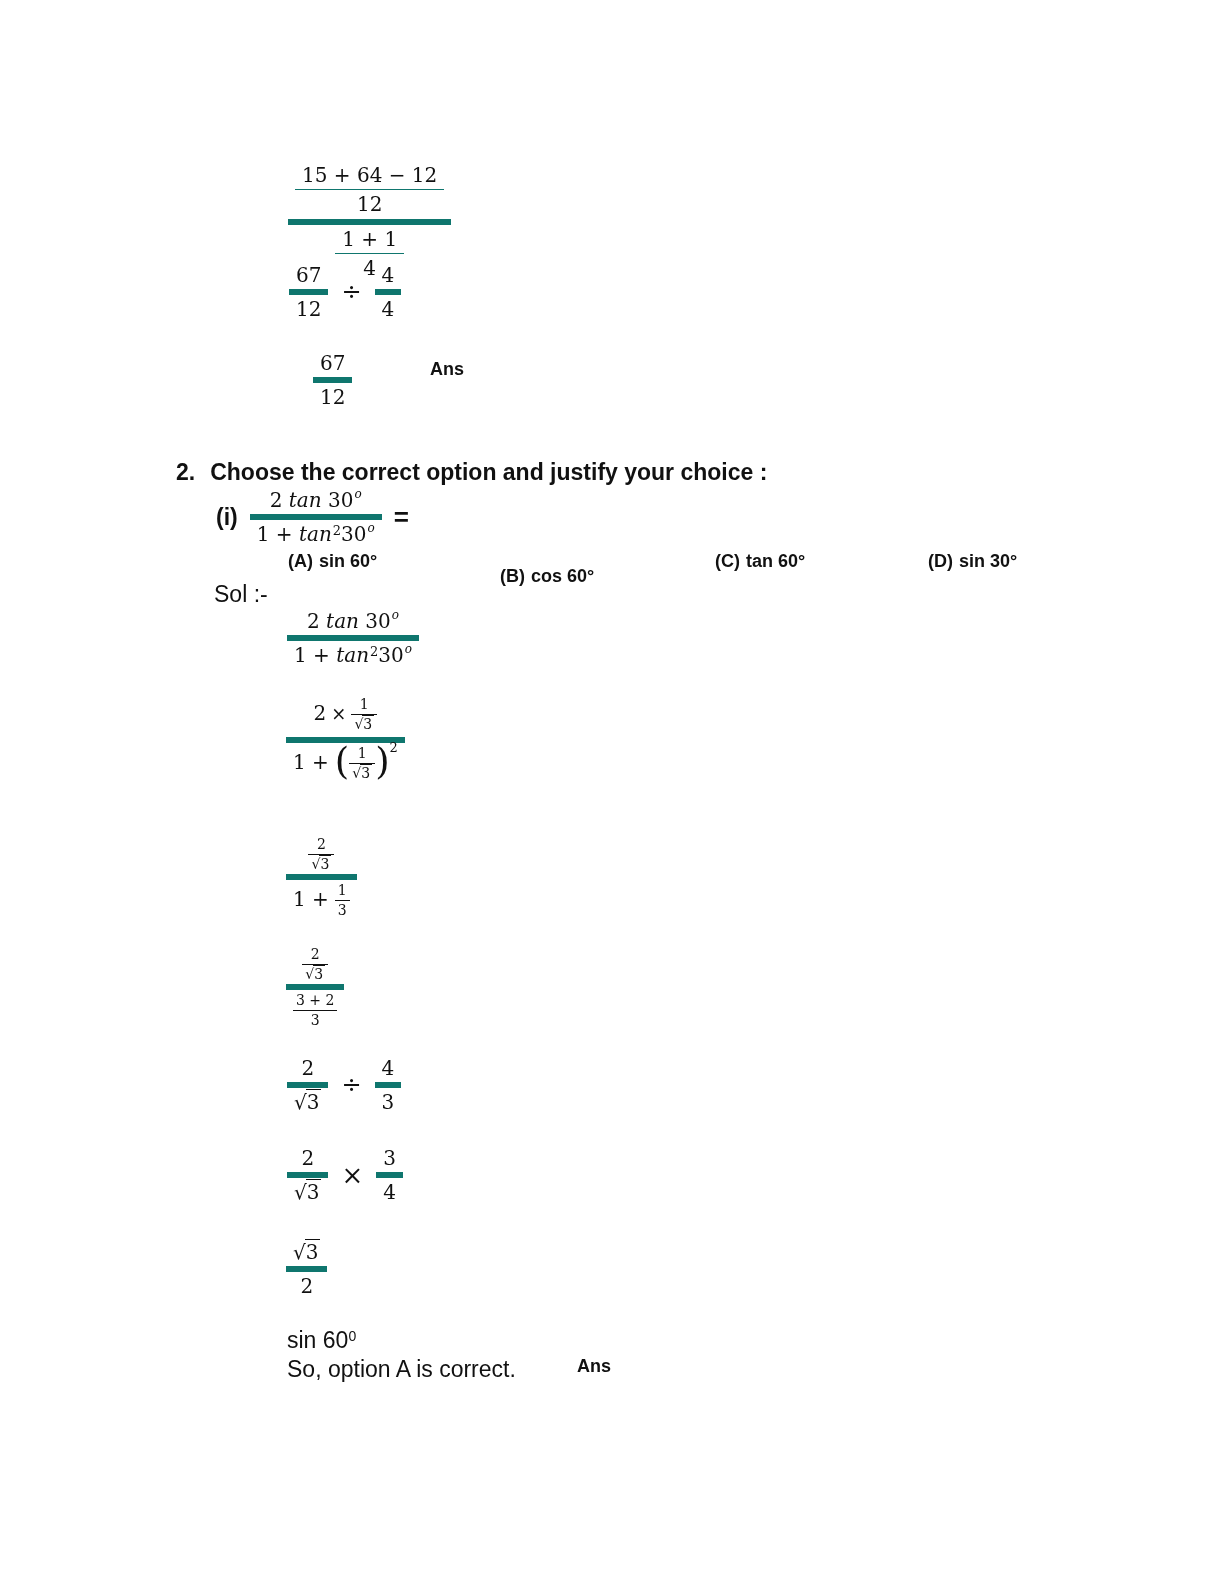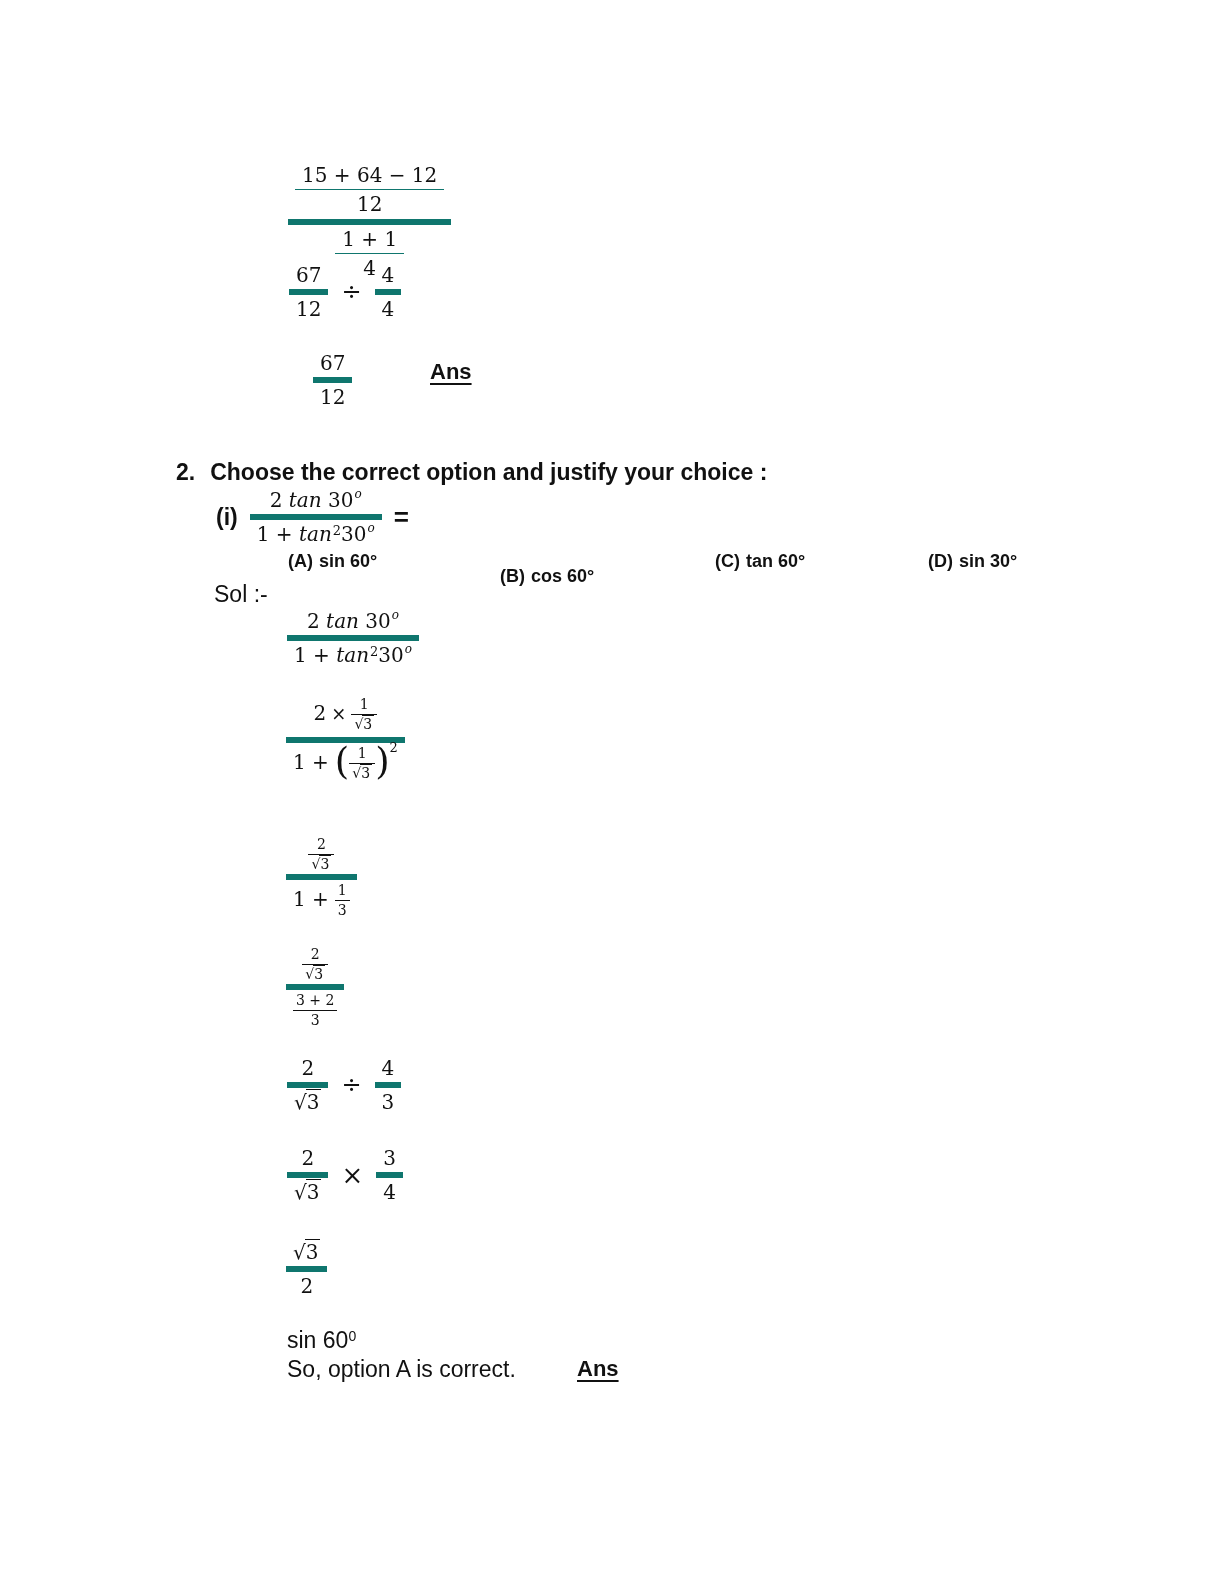--- a/index.html
+++ b/index.html
@@ -31,21 +31,21 @@
   .exp2 { font-size: 13px; position: relative; top: -0.5em; margin-left: 1px; }
   .it   { font-style: italic; }
   .bp   { font-size: 37px; line-height: 0; vertical-align: middle; position: relative; top: -2px; }
   .pexp { font-size: 13px; position: relative; top: -17px; }
   .s2num { padding-bottom: 6px !important; }
   .timesmid { font-size: 18px; margin: 0 5px; }
 
   
   .qhead { display: flex; gap: 15px; font-weight: bold; font-size: 23px; white-space: nowrap; }
   .plain { font-size: 23px; white-space: nowrap; }
-  .ans   { font-weight: bold; font-size: 22px; text-decoration: underline; text-decoration-thickness: 2px; text-underline-offset: 4px; }
+  .ans   { font-weight: bold; font-size: 18px; text-decoration-thickness: 2px; text-underline-offset: 4px; }
   .opt   { position: absolute; font-weight: bold; font-size: 18px; white-space: nowrap; }
   .opt .sp { margin-left: 6px; }
   .partlabel { font-weight: bold; font-size: 23px; margin-right: 6px; }
   .eq    { font-weight: bold; font-size: 26px; margin-left: 6px; }
   .suptxt { font-size: 14px; position: relative; top: -0.5em; }
 </style>
 </head>
 <body>
 
 <div class="abs math" style="left:288px; top:140px;margin-top:24px;">

